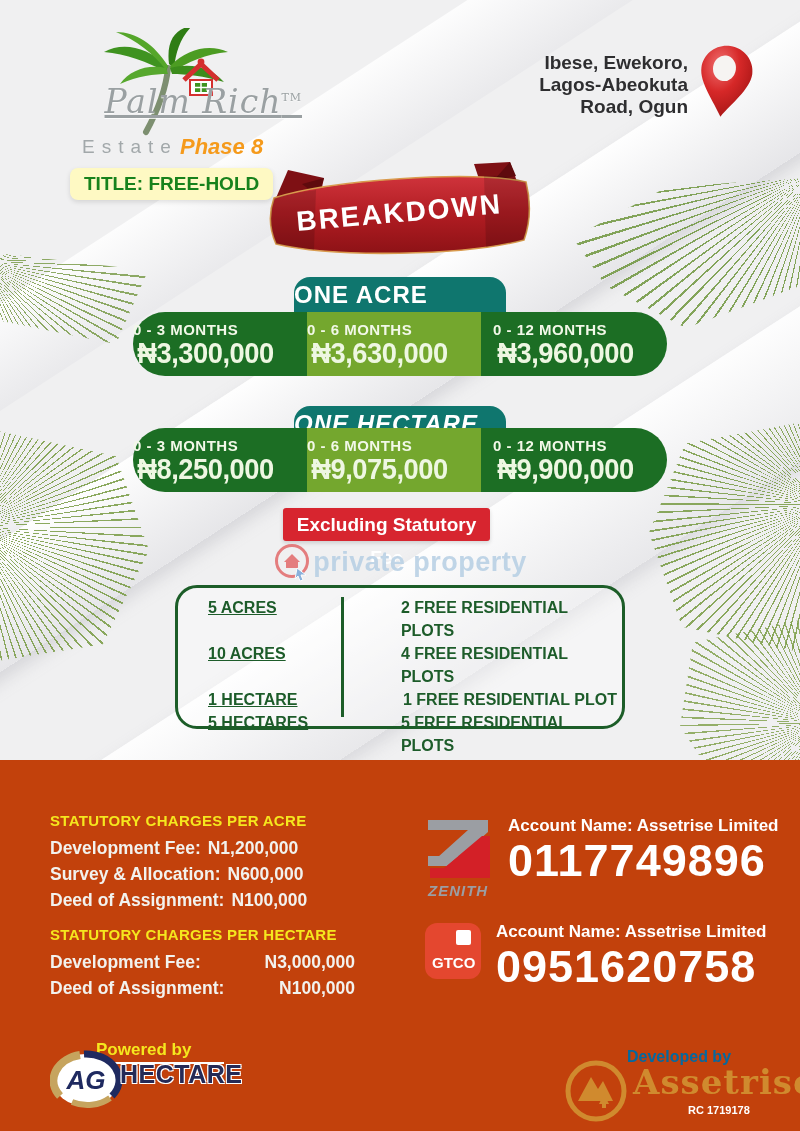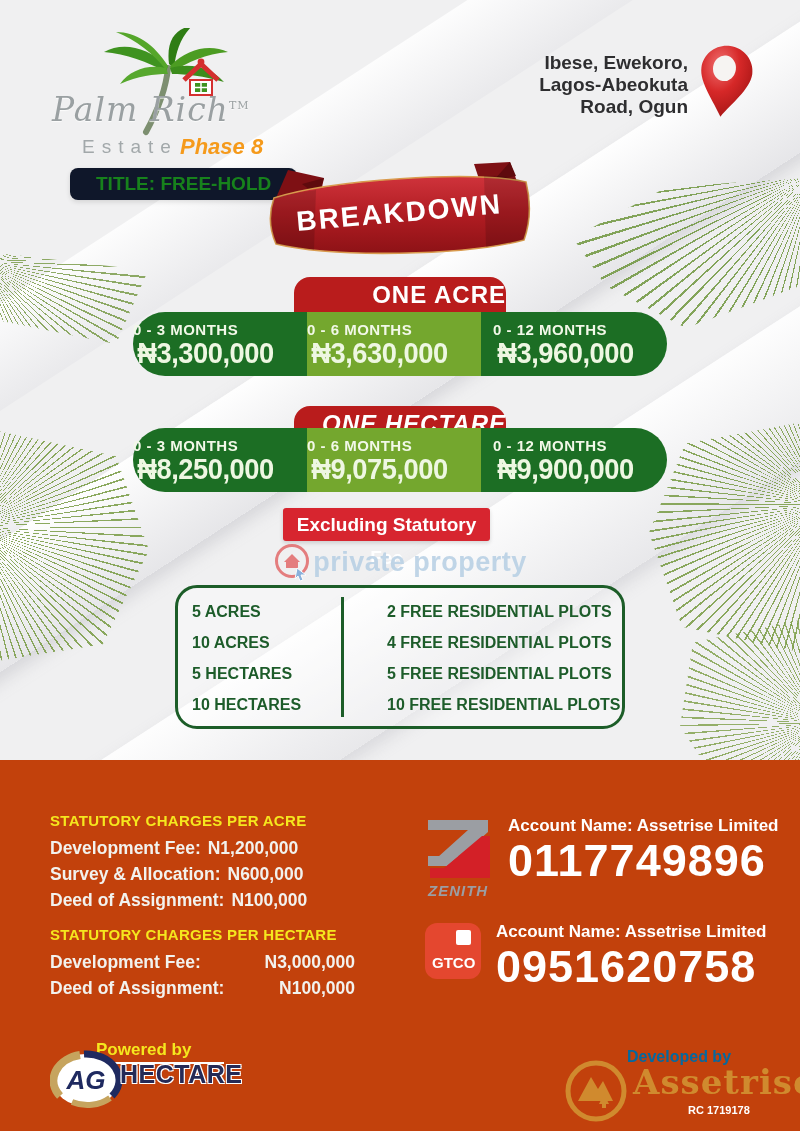--- a/index.html
+++ b/index.html
@@ -28,39 +28,39 @@
     clip-path:polygon(100% 0,10% 14%,0 62%,34% 100%,100% 92%);}
   #frond-tl1{left:-12px;top:252px;width:160px;height:92px;
     background:repeating-conic-gradient(at -4% 10%,rgba(112,148,60,.85) 0 .7deg,rgba(112,148,60,0) .7deg 3.4deg);
     clip-path:polygon(0 0,100% 20%,80% 100%,0 72%);}
   #frond-tl2{left:-16px;top:428px;width:165px;height:235px;
     background:repeating-conic-gradient(at -6% 42%,rgba(116,152,62,.9) 0 .6deg,rgba(116,152,62,0) .6deg 3deg);
     clip-path:polygon(0 0,80% 12%,100% 52%,72% 92%,0 100%);}
   
   .logo-block{position:absolute;left:52px;top:28px;width:250px;height:180px;}
   .logo-tree{position:absolute;left:40px;top:0;}
-  .logo-script{position:absolute;left:0;top:62px;width:250px;text-align:left;
+  .logo-script{position:absolute;left:0;top:54px;width:250px;text-align:right;
      font-family:"DejaVu Serif",serif;font-style:italic;font-size:33px;color:#9aa0a2;
-     letter-spacing:1px;text-shadow:0 1px 1px rgba(255,255,255,.8);}
+     letter-spacing:1px;text-shadow:0 1px 1px rgba(255,255,255,.8);text-decoration:underline;}
   .logo-script sup{font-size:11px;font-style:normal;color:#9aa0a2;}
   .logo-estate{position:absolute;left:30px;top:108px;font-size:19px;letter-spacing:7px;color:#a2a8aa;}
   .logo-phase{position:absolute;left:128px;top:106px;font-size:22px;font-weight:bold;
      font-style:italic;color:#f59a1b;}
-  .title-pill{position:absolute;left:18px;top:140px;background:#0f172a;border-radius:8px;
-     padding:5px 26px;font-size:19px;font-weight:bold;color:#17821c;
+  .title-pill{position:absolute;left:18px;top:140px;background:#fef9c3;border-radius:8px;
+     padding:5px 14px;font-size:19px;font-weight:bold;color:#17821c;
      box-shadow:0 2px 5px rgba(0,0,0,.12);}
   .location-block{position:absolute;right:112px;top:52px;text-align:right;
      font-size:19px;font-weight:bold;color:#2e2e30;line-height:22px;}
   .pin-wrap{position:absolute;right:48px;top:44px;transform:rotate(8deg);}
   
   .ribbon-wrap{position:absolute;left:258px;top:162px;width:284px;height:104px;}
   
-  .tab{position:absolute;width:212px;height:35px;left:294px;background:#b91c1c;
+  .tab{position:absolute;width:212px;height:35px;left:294px;background:#0f766e;
      border-radius:16px 16px 0 0;color:#fff;font-weight:bold;font-size:24px;
-     letter-spacing:1px;text-align:right;line-height:36px;}
+     letter-spacing:1px;text-align:left;line-height:36px;}
   #tab-acre{top:277px;} #tab-hectare{top:406px;font-style:italic;}
   .price-row{position:absolute;left:133px;width:534px;height:64px;display:flex;}
   #row-acre{top:312px;} #row-hectare{top:428px;}
   .price-cell{flex:1;display:flex;flex-direction:column;align-items:flex-start;justify-content:center;
      color:#fff;}
   .price-cell.dark{background:#1c6e24;}
   .price-cell.light{background:#74a72e;}
   .price-cell.first{border-radius:32px 0 0 32px;}
   .price-cell.last{border-radius:0 32px 32px 0;padding-left:12px;}
   .period{font-size:15px;font-weight:bold;letter-spacing:.5px;color:#f2f8e8;}
@@ -73,21 +73,21 @@
   
   .watermark{position:absolute;left:0;top:542px;width:100%;display:flex;align-items:center;
      justify-content:center;opacity:.85;}
   .wm-text{font-size:27px;font-weight:bold;color:#b6cfe4;letter-spacing:.5px;}
   
   .bonus-table{position:absolute;left:175px;top:585px;width:444px;height:124px;
      border:3px solid #1c5d28;border-radius:22px;padding:8px 0 6px 0;
      display:flex;flex-direction:column;justify-content:space-around;background:rgba(255,255,255,.35);}
   .bonus-divider{position:absolute;left:163px;top:9px;bottom:9px;width:3px;background:#1c5d28;}
   .bonus-row{display:flex;font-size:16px;font-weight:bold;color:#1d5c2a;line-height:23px;}
-  .b-left{width:135px;padding-left:14px;}
+  .b-left{width:135px;padding-left:30px;text-decoration:underline;}
   .b-right{padding-left:60px;}
   
   .green-panel{position:absolute;left:0;top:760px;width:800px;height:371px;background:#c2410c;}
   .stat-block{position:absolute;left:50px;width:320px;}
   #stat-acre{top:52px;} #stat-hectare{top:166px;}
   .stat-heading{font-size:15px;font-weight:bold;color:#f5e71e;letter-spacing:.3px;margin-bottom:6px;}
   .stat-item{font-size:17.5px;font-weight:bold;color:#f2f2ee;line-height:26px;display:flex;gap:7px;}
   #stat-hectare .stat-item{width:305px;justify-content:space-between;}
   .accounts{position:absolute;left:424px;top:56px;width:360px;}
   .account-row{display:flex;align-items:flex-start;gap:14px;margin-bottom:22px;}
@@ -239,20 +239,24 @@
     <div class="bonus-divider"></div>
     <div class="bonus-row">
       <div class="b-left">5 ACRES</div>
       <div class="b-right">2 FREE RESIDENTIAL PLOTS</div>
     </div>
     <div class="bonus-row">
       <div class="b-left">10 ACRES</div>
       <div class="b-right">4 FREE RESIDENTIAL PLOTS</div>
     </div>
     <div class="bonus-row">
+      <div class="b-left">1 HECTARE</div>
+      <div class="b-right">1 FREE RESIDENTIAL PLOT</div>
+    </div>
+    <div class="bonus-row">
       <div class="b-left">5 HECTARES</div>
       <div class="b-right">5 FREE RESIDENTIAL PLOTS</div>
     </div>
     <div class="bonus-row">
       <div class="b-left">10 HECTARES</div>
       <div class="b-right">10 FREE RESIDENTIAL PLOTS</div>
     </div>
   </div>
 
   <div class="green-panel">

